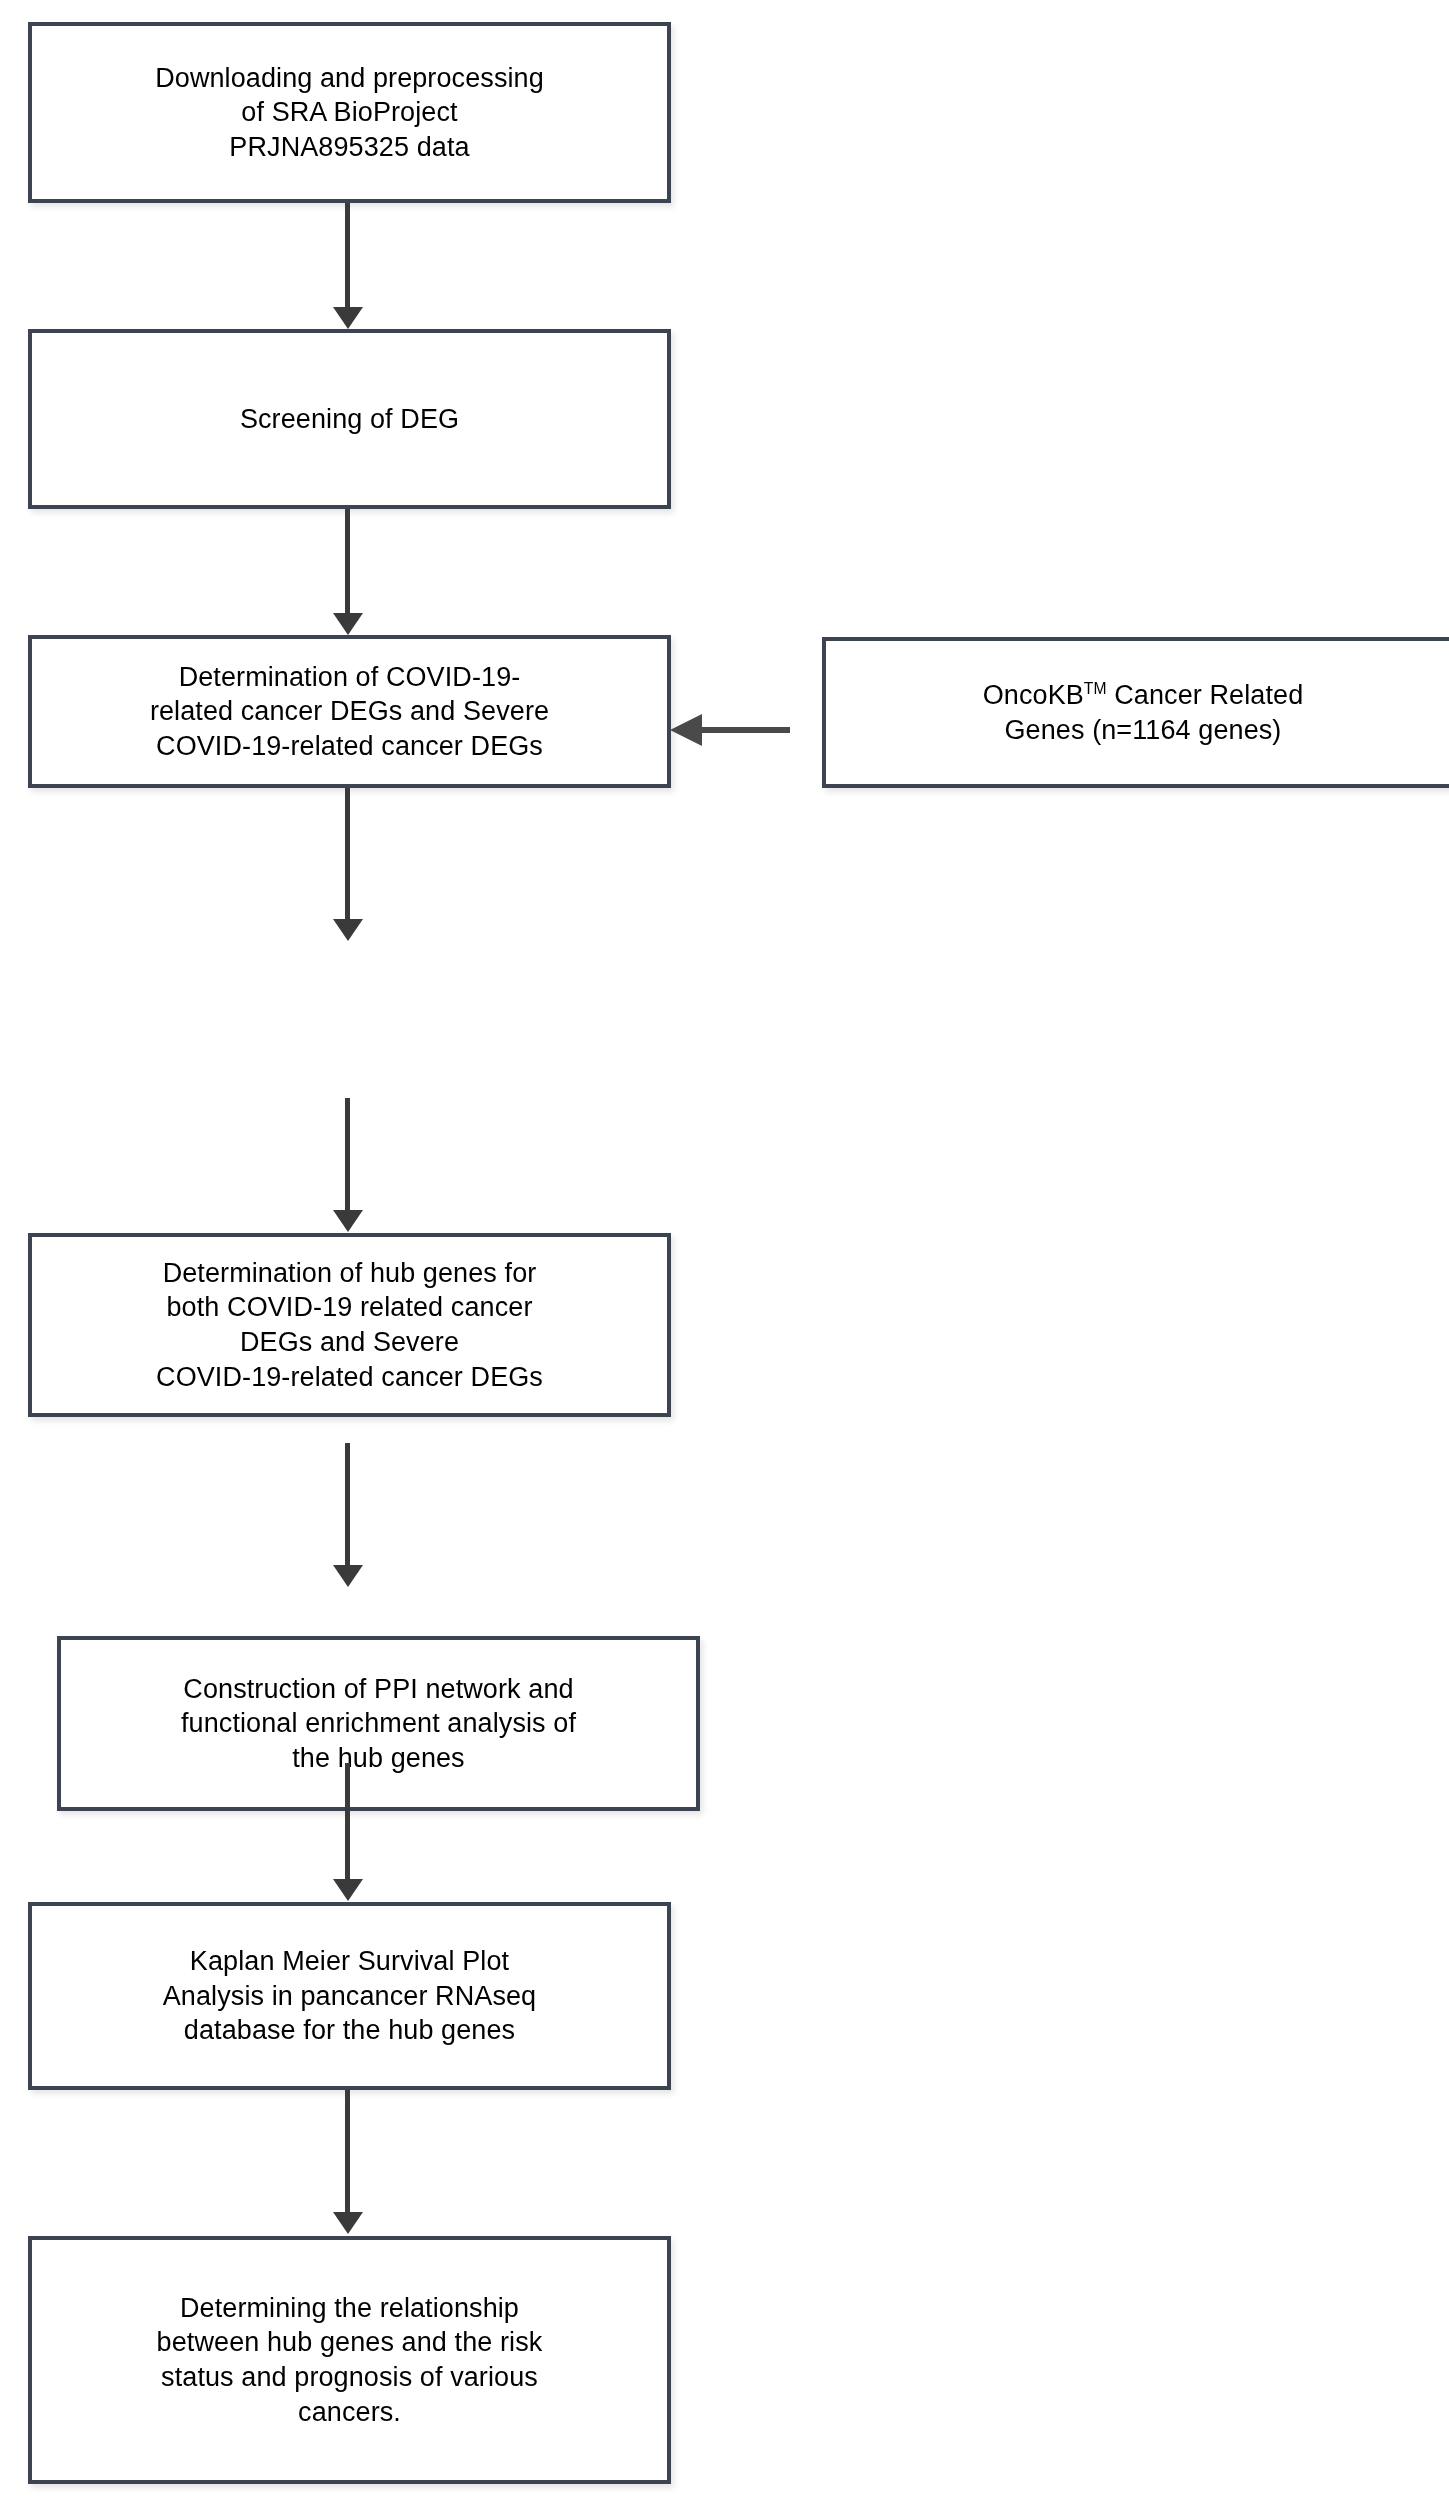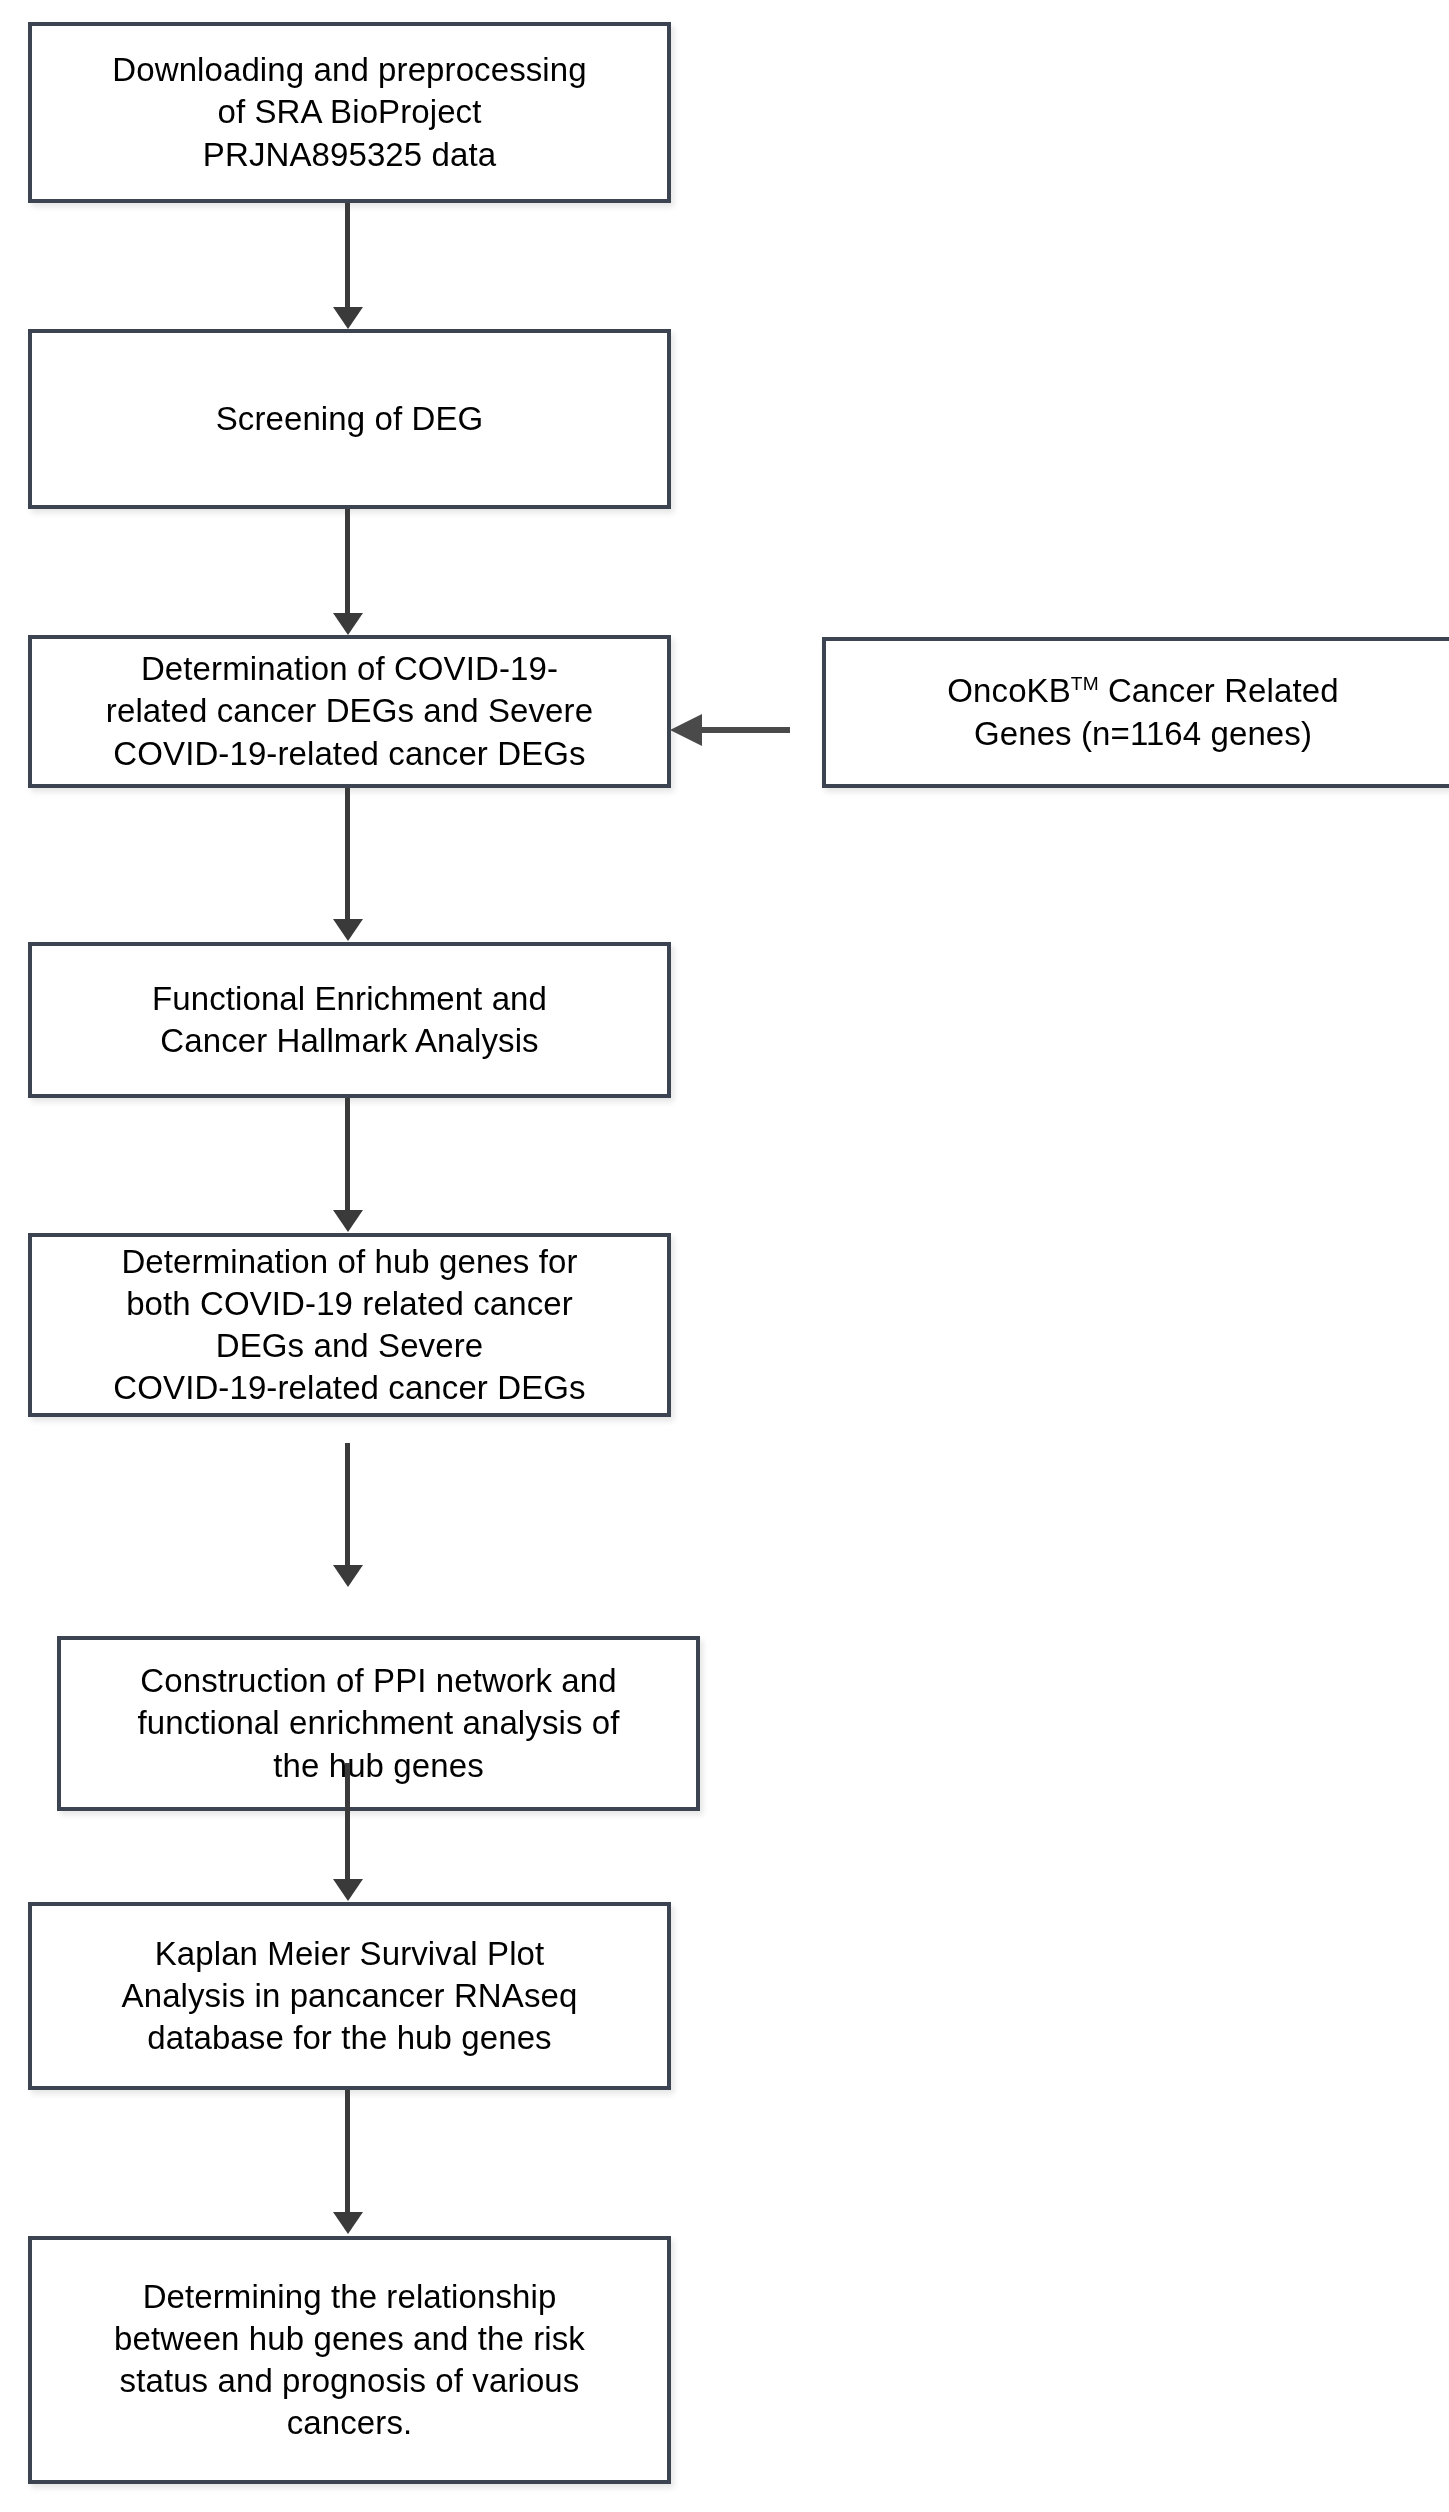--- a/index.html
+++ b/index.html
@@ -28,21 +28,21 @@
   .node {
     position: absolute;
     box-sizing: border-box;
     background: #ffffff;
     border: 4.6px solid #3c4451;
     display: flex;
     align-items: center;
     justify-content: center;
     text-align: center;
     color: #000000;
-    font-size: 33px;
+    font-size: 27px;
     line-height: 1.28;
     letter-spacing: 0.1px;
     box-shadow: 3.3px 4px 6px rgba(0,0,0,0.10);
   }
   .node .txt {
     display: block;
     padding: 0 12px;
     white-space: pre-line;
   }
 
@@ -145,24 +145,20 @@
   </div>
 
   <div class="node" id="node-oncokb">
     <span class="txt"><span>OncoKB</span><sup>TM</sup><span> Cancer Related
 Genes (n=1164 genes)</span></span>
   </div>
   <div id="arrow-onco-3"></div>
 
   <div class="arrow-v" id="arrow-3-4"></div>
 
-  <div class="node col-main" id="node-4">
-    <span class="txt">Functional Enrichment and
-Cancer Hallmark Analysis</span>
-  </div>
   <div class="arrow-v" id="arrow-4-5"></div>
 
   <div class="node col-main" id="node-5">
     <span class="txt">Determination of hub genes for
 both COVID-19 related cancer
 DEGs and Severe
 COVID-19-related cancer DEGs</span>
   </div>
   <div class="arrow-v" id="arrow-5-6"></div>
 

